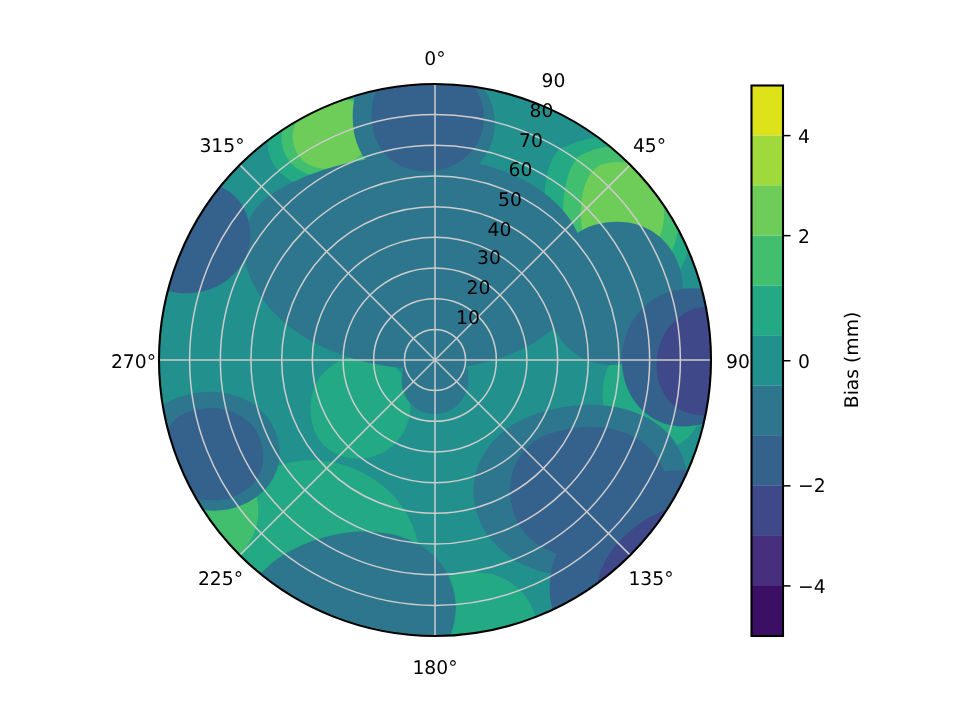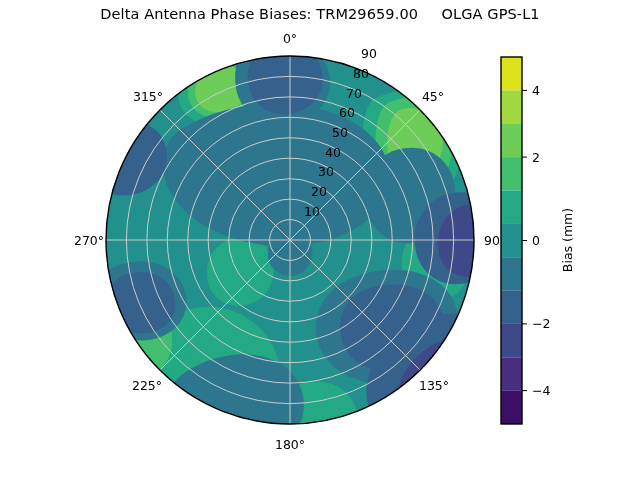--- a/index.html
+++ b/index.html
@@ -45,21 +45,20 @@
     font-family: "DejaVu Sans", "Liberation Sans", sans-serif;
     font-size: 12.5px;
     fill: #000000;
   }
 </style>
 </head>
 <body>
 
 <div id="figure">
 
-  <div id="title">Delta Antenna Phase Biases: TRM29659.00     OLGA GPS-L1</div>
 
   <svg class="layer" viewBox="0 0 640 480" xmlns="http://www.w3.org/2000/svg">
 
     <defs>
       <clipPath id="polarClip">
         <circle cx="290" cy="240" r="184"></circle>
       </clipPath>
     </defs>
 
     <g clip-path="url(#polarClip)">

